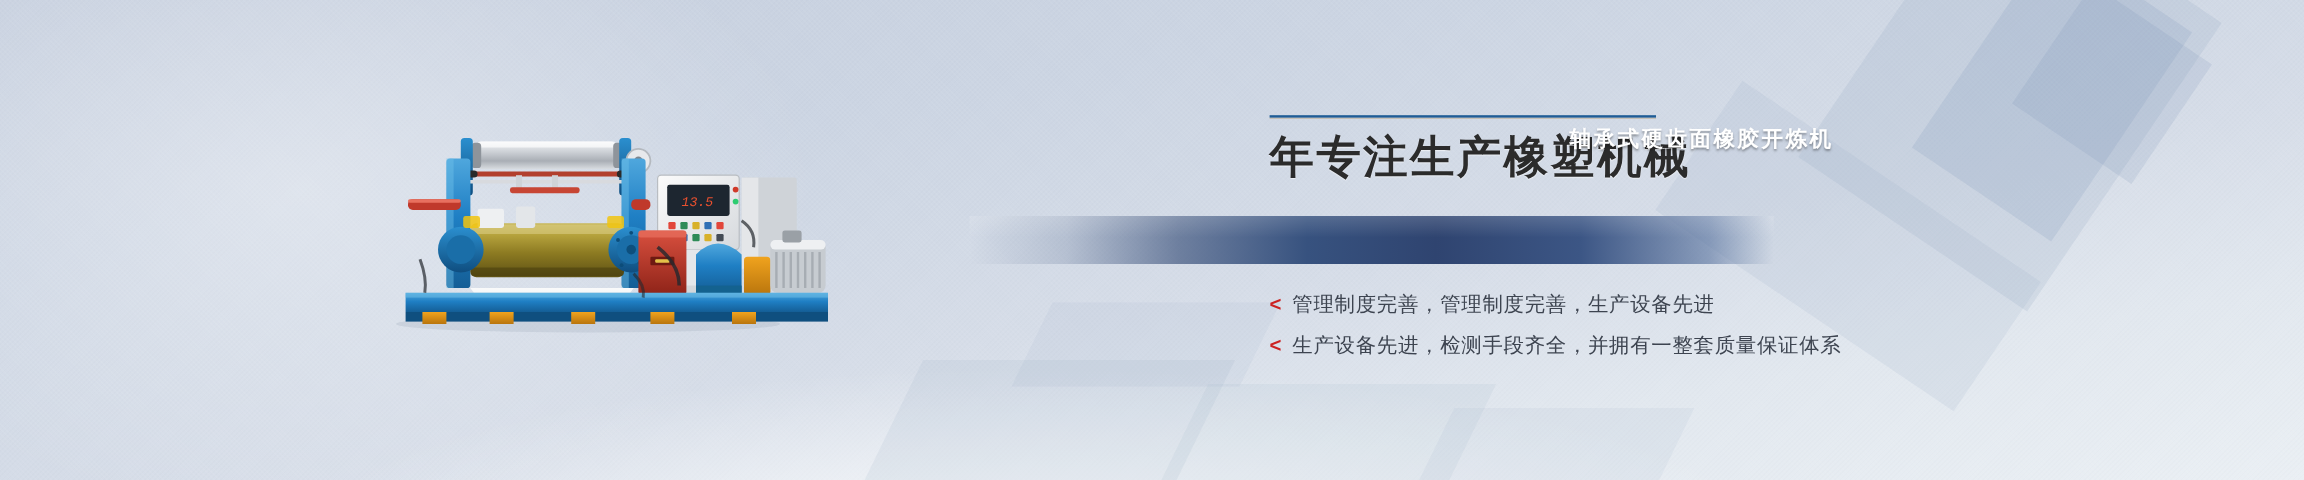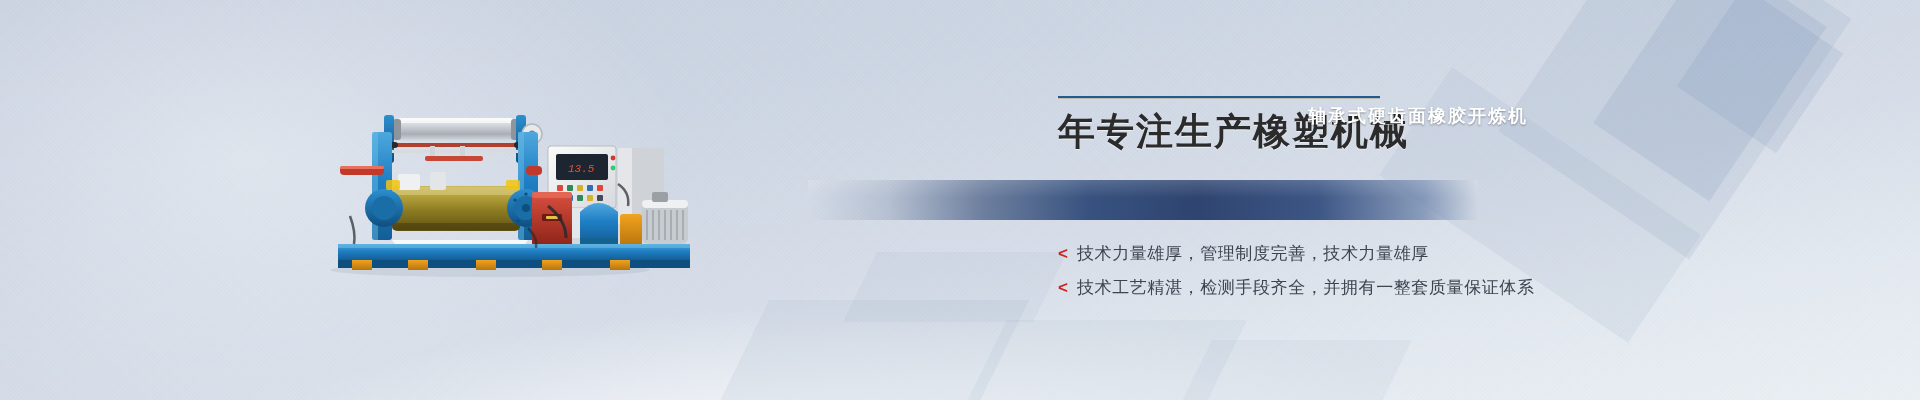--- a/index.html
+++ b/index.html
@@ -397,22 +397,22 @@
     <h1 class="headline">年专注生产橡塑机械</h1>
 
     <div class="subtitle-bar">
       <div class="subtitle-bar-sheen"></div>
     </div>
     <div class="subtitle">轴承式硬齿面橡胶开炼机</div>
 
     <ul class="bullets">
       <li class="bullet">
         <span class="bullet-marker">&lt;</span>
-        <span class="bullet-text">技术力量雄厚，管理制度完善，技术力量雄厚</span>
+        <span class="bullet-text">管理制度完善，管理制度完善，生产设备先进</span>
       </li>
       <li class="bullet">
         <span class="bullet-marker">&lt;</span>
-        <span class="bullet-text">技术工艺精湛，检测手段齐全，并拥有一整套质量保证体系</span>
+        <span class="bullet-text">生产设备先进，检测手段齐全，并拥有一整套质量保证体系</span>
       </li>
     </ul>
 
   </div>
 </div>
 
 </body></html>

